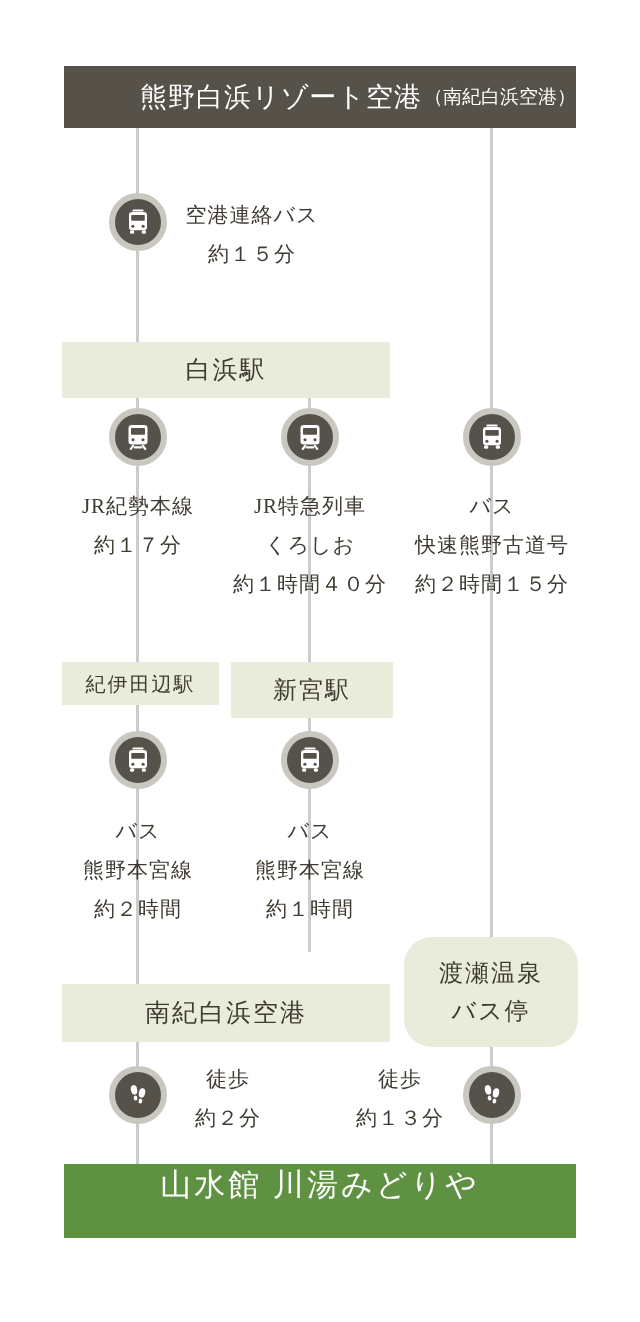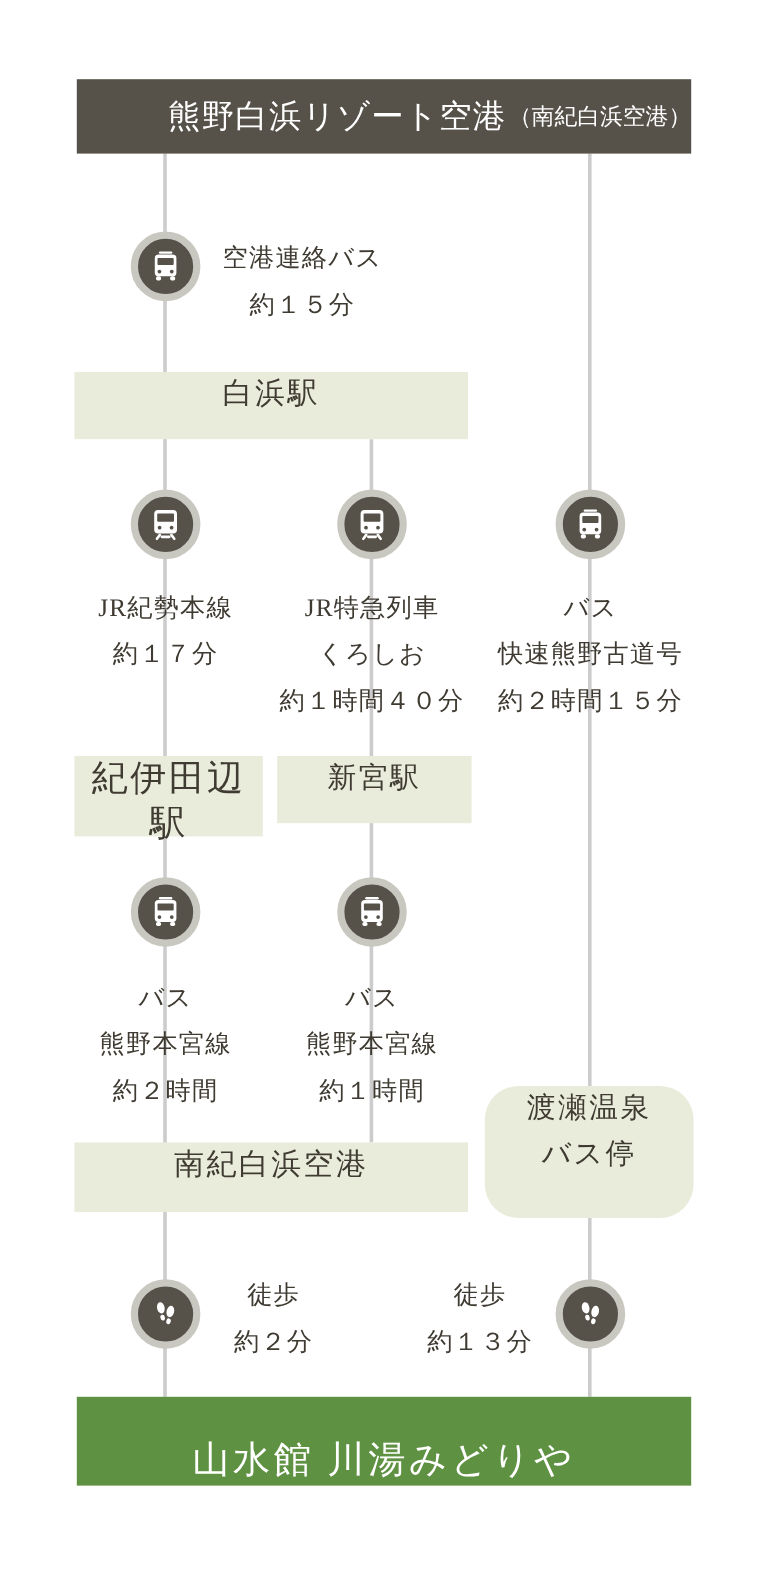--- a/index.html
+++ b/index.html
@@ -20,42 +20,42 @@
   .header-bar{
     position:absolute;left:64px;top:66px;width:512px;height:62px;
     background:var(--header-bg);color:#ffffff;
     display:flex;align-items:center;justify-content:flex-end;gap:2px;
   }
   .header-title{font-size:27px;letter-spacing:1px;}
   .header-sub{font-size:19px;letter-spacing:0;}
 
   .station-box{
     position:absolute;background:var(--station-bg);color:var(--text);
-    display:flex;flex-direction:column;align-items:center;justify-content:flex-start;
-    text-align:center;letter-spacing:2px;
+    display:flex;flex-direction:column;align-items:center;justify-content:center;
+    text-align:center;letter-spacing:2px;margin-top:32px;
   }
   .station-box .st-line{line-height:38px;}
 
   .leg-label{
     position:absolute;text-align:center;font-size:21px;color:var(--text);
     letter-spacing:1px;
   }
   .leg-label div{line-height:39px;}
 
   .node-icon{
     position:absolute;width:46px;height:46px;border-radius:50%;
     background:var(--icon-bg);border:6px solid var(--icon-ring);
     display:flex;align-items:center;justify-content:center;box-sizing:content-box;
   }
   .node-icon svg{display:block;}
 
   .dest-bar{
     position:absolute;left:64px;top:1164px;width:512px;height:74px;
     background:var(--destination-bg);color:#ffffff;
-    display:flex;align-items:flex-end;justify-content:center;
+    display:flex;align-items:flex-start;justify-content:center;
     font-size:31px;letter-spacing:3px;
   }
 </style>
 </head>
 <body>
 
 <div class="canvas">
 
   <div class="vline" style="left:136px;top:128px;height:1036px;"></div>
   <div class="vline" style="left:308px;top:366px;height:586px;"></div>
@@ -136,21 +136,21 @@
     <div>JR特急列車</div>
     <div>くろしお</div>
     <div>約１時間４０分</div>
   </div>
   <div class="leg-label" style="left:387px;top:487px;width:210px;">
     <div>バス</div>
     <div>快速熊野古道号</div>
     <div>約２時間１５分</div>
   </div>
 
-  <div class="station-box" style="left:62px;top:630px;width:157px;height:67px;font-size:30px;">
+  <div class="station-box" style="left:62px;top:630px;width:157px;height:43px;font-size:20px;">
     <div class="st-line">紀伊田辺駅</div>
   </div>
   <div class="station-box" style="left:231px;top:630px;width:162px;height:56px;font-size:24px;">
     <div class="st-line">新宮駅</div>
   </div>
 
   <div class="node-icon" style="left:109px;top:731px;">
     <svg viewBox="0 0 24 24" width="30" height="30">
       <g fill="#ffffff">
         <rect x="7.5" y="2" width="9" height="1.6" rx="0.8"></rect>

